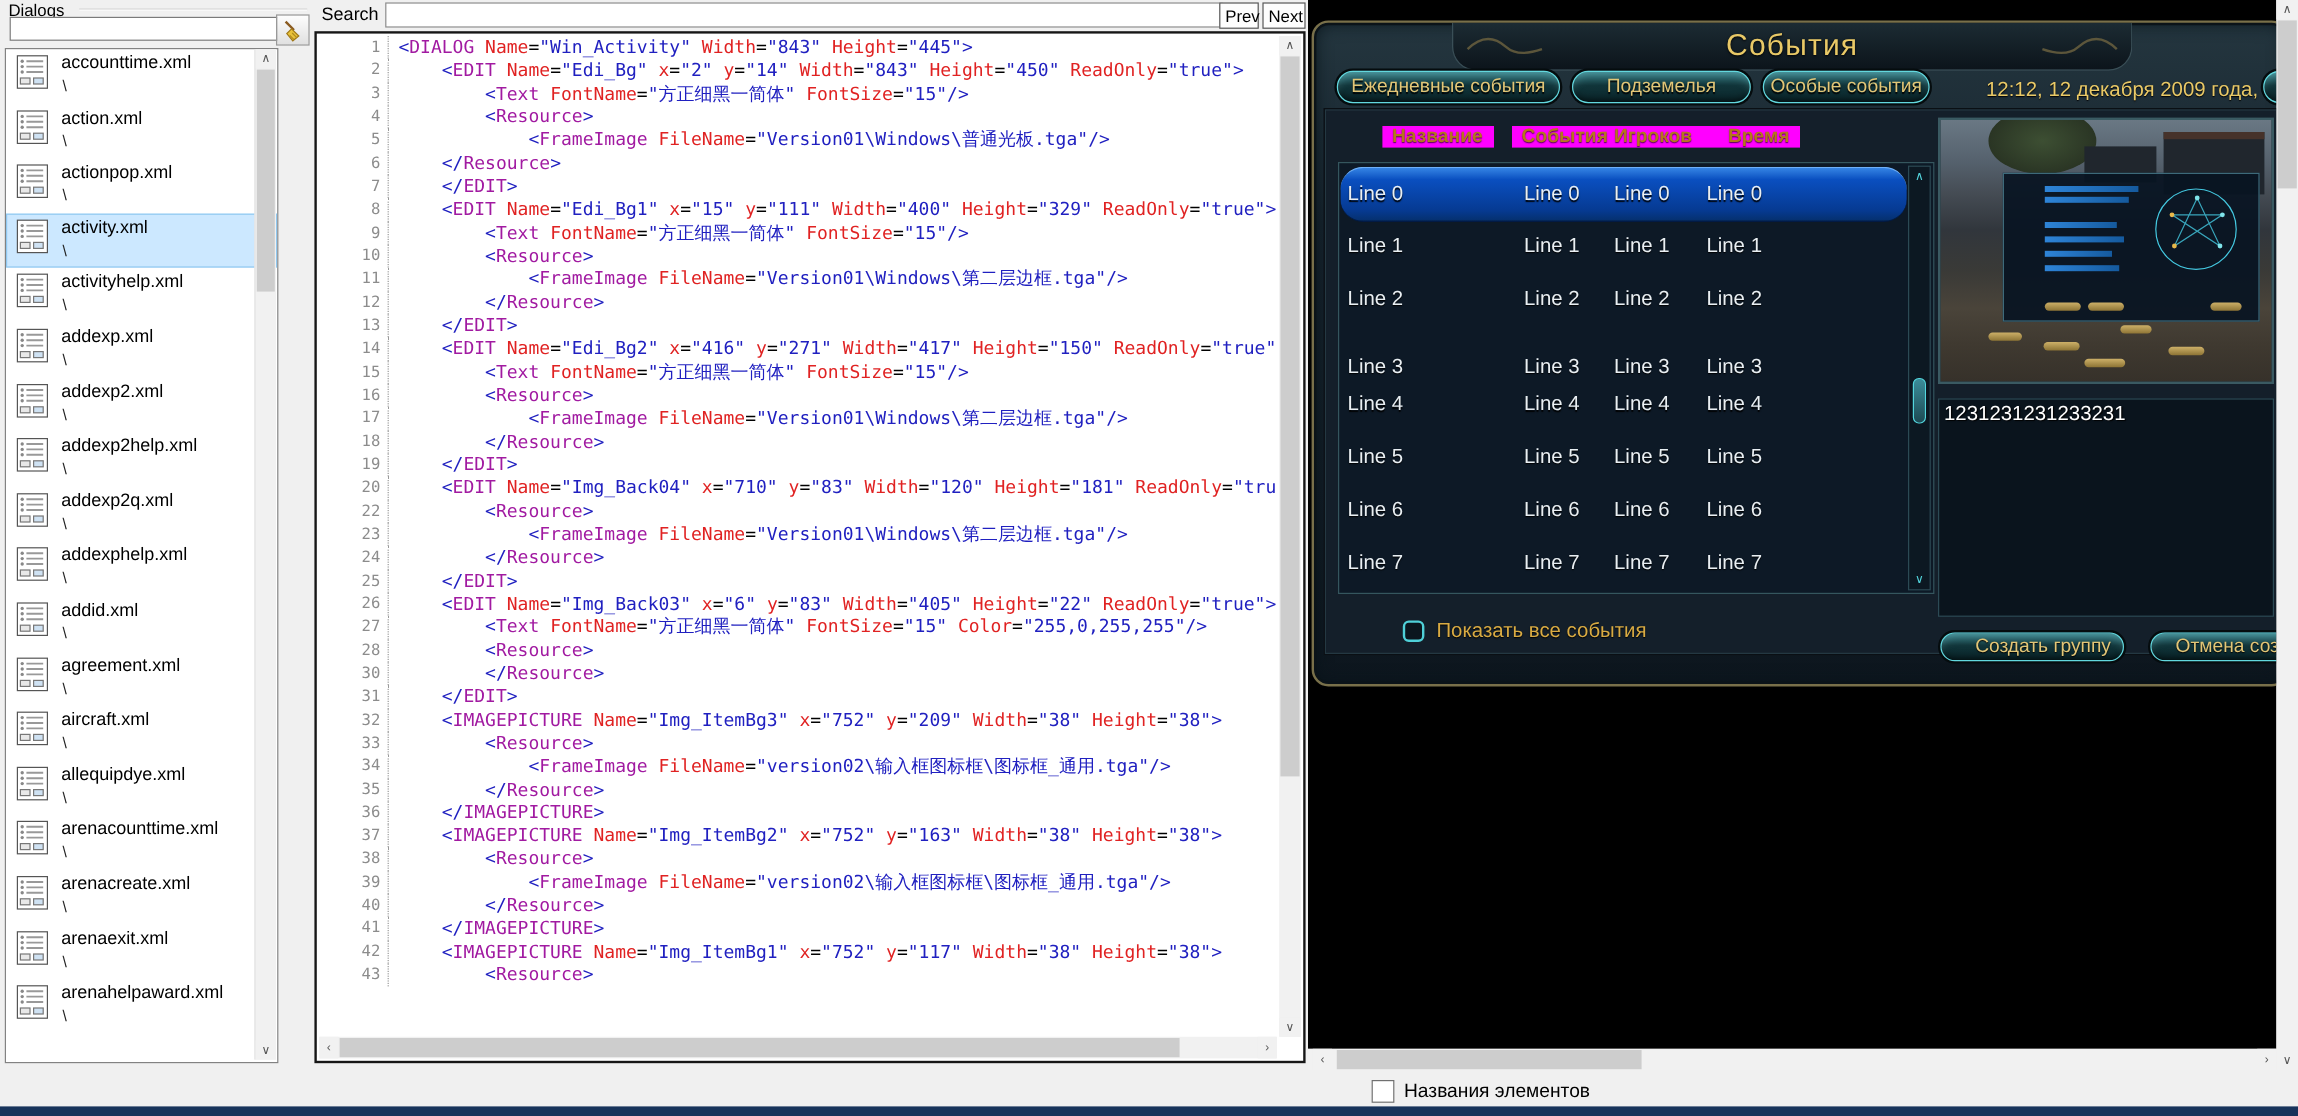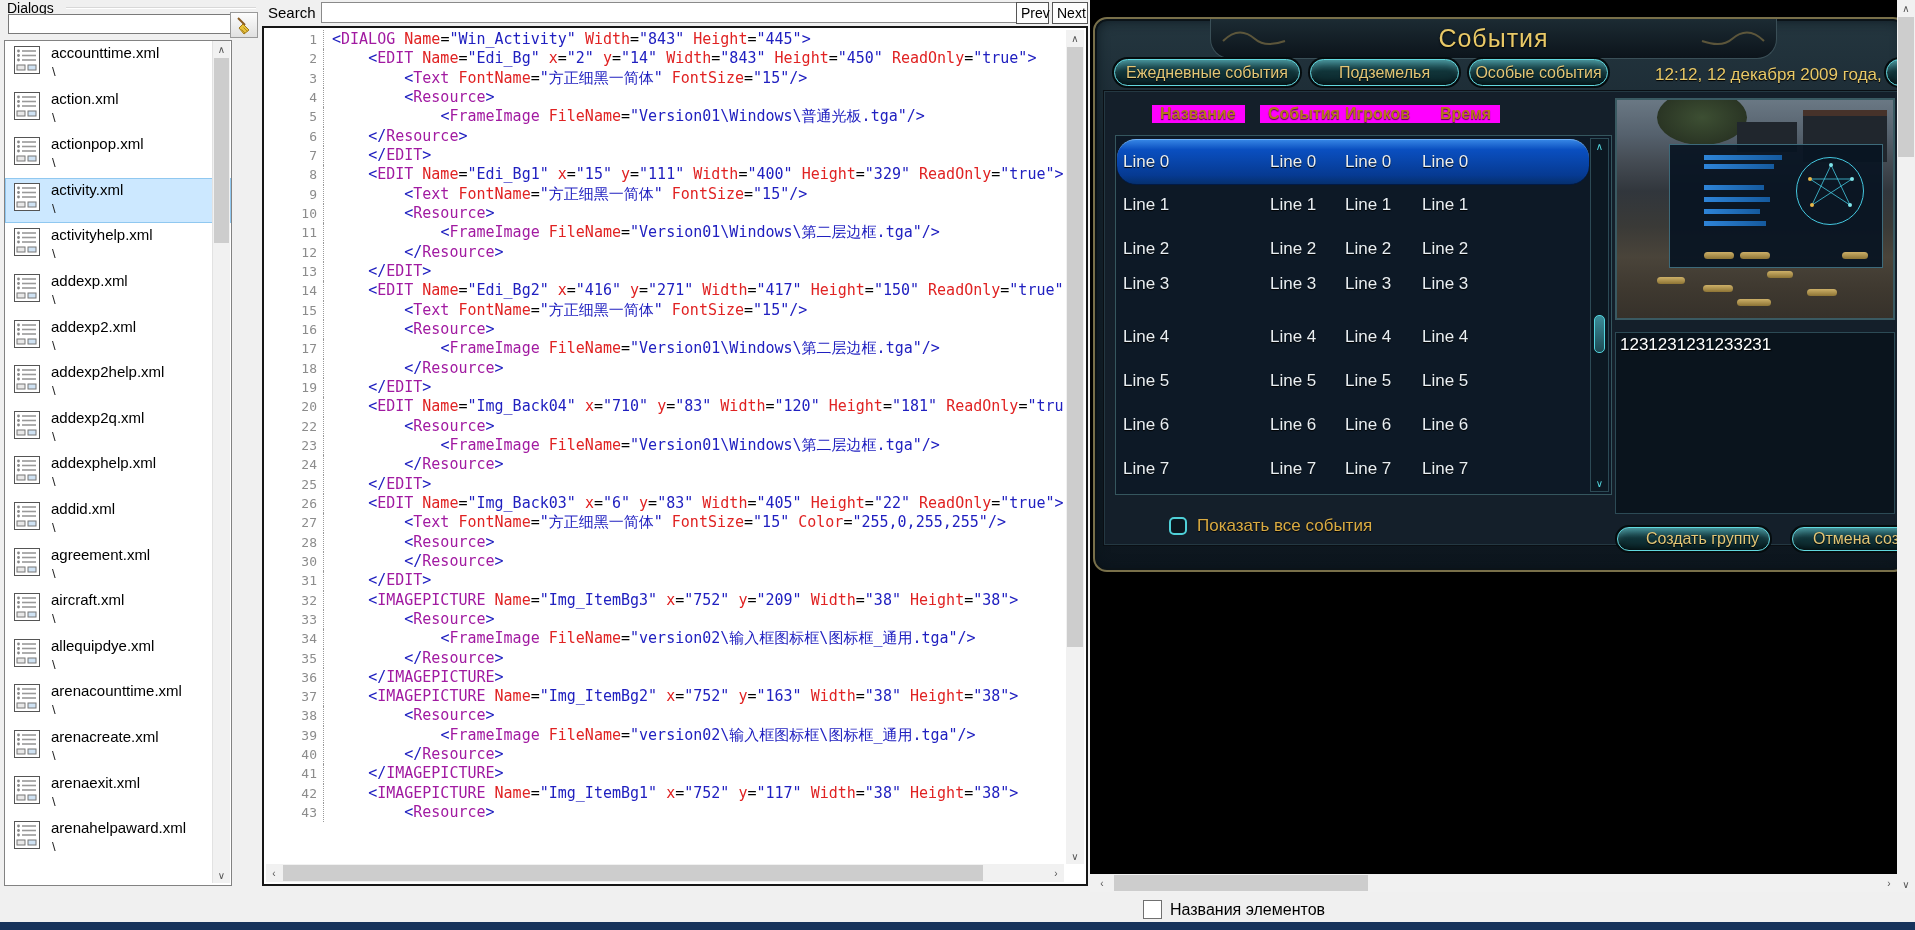--- a/index.html
+++ b/index.html
@@ -478,21 +478,21 @@
             <span class="tcell" style="left: 153px;">Line 5</span>
             <span class="tcell" style="left: 228px;">Line 5</span>
             <span class="tcell" style="left: 305px;">Line 5</span>
           </div>
           <div class="trow" style="top: 179px;">
             <span class="tcell" style="left: 6px;">Line 4</span>
             <span class="tcell" style="left: 153px;">Line 4</span>
             <span class="tcell" style="left: 228px;">Line 4</span>
             <span class="tcell" style="left: 305px;">Line 4</span>
           </div>
-          <div class="trow" style="top: 126px;">
+          <div class="trow" style="top: 148px;">
             <span class="tcell" style="left: 6px;">Line 3</span>
             <span class="tcell" style="left: 153px;">Line 3</span>
             <span class="tcell" style="left: 228px;">Line 3</span>
             <span class="tcell" style="left: 305px;">Line 3</span>
           </div>
           <div class="trow" style="top: 91px;">
             <span class="tcell" style="left: 6px;">Line 2</span>
             <span class="tcell" style="left: 153px;">Line 2</span>
             <span class="tcell" style="left: 228px;">Line 2</span>
             <span class="tcell" style="left: 305px;">Line 2</span>

